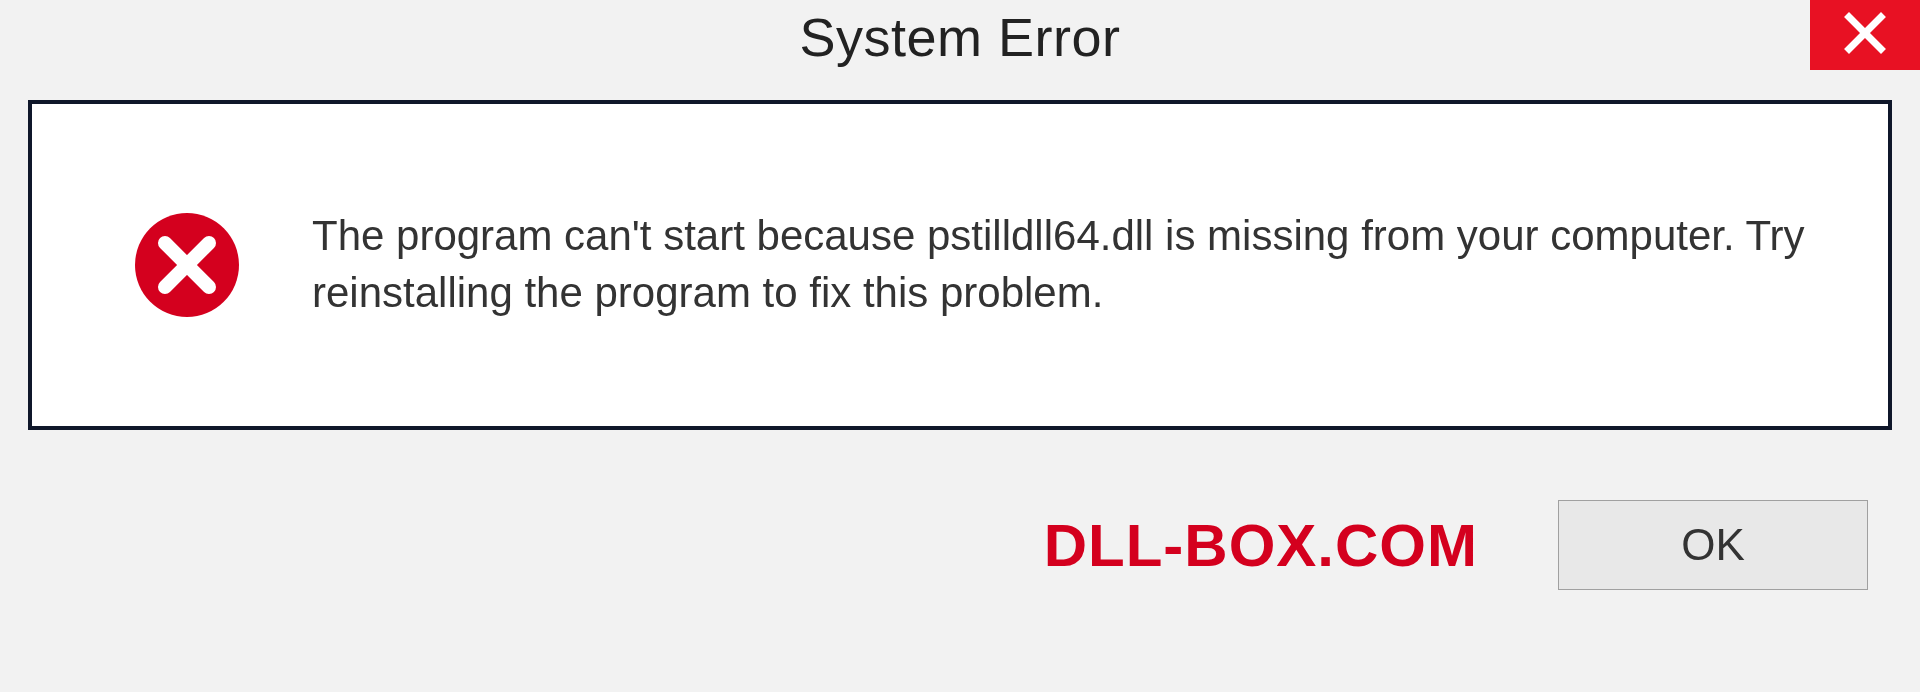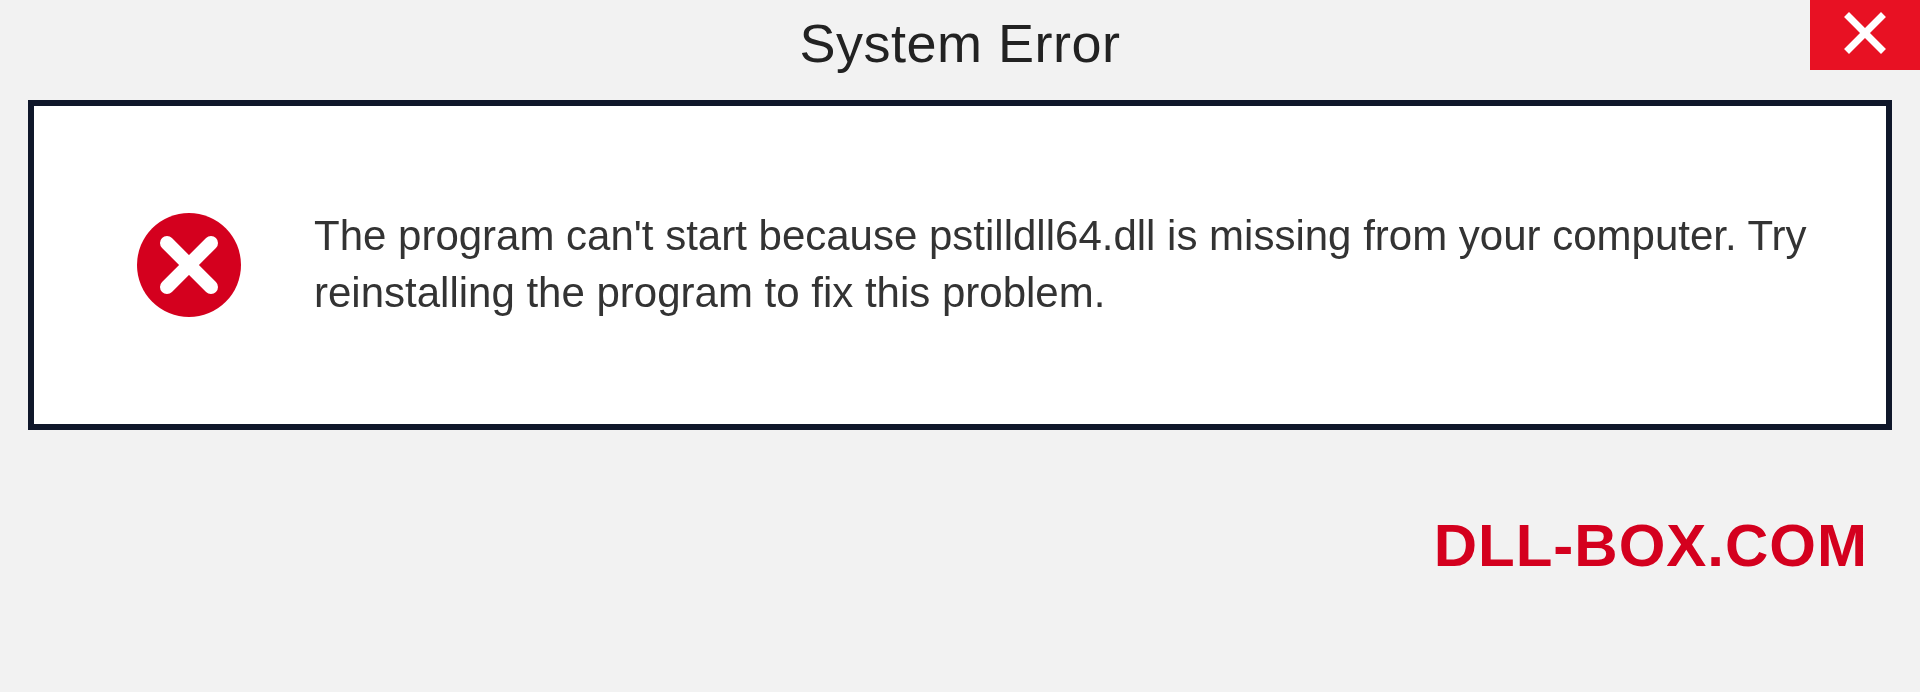--- a/index.html
+++ b/index.html
@@ -14,21 +14,21 @@
       height: 692px;
       position: relative;
       overflow: hidden;
     }
     .titlebar {
       display: flex;
       align-items: flex-start;
       justify-content: center;
       height: 100px;
       position: relative;
-      padding-top: 12px;
+      padding-top: 6px;
     }
     .title {
       font-size: 54px;
       font-weight: 400;
       color: #222;
       letter-spacing: 0.5px;
     }
     .close-btn {
       position: absolute;
       right: 0;
@@ -41,21 +41,21 @@
       justify-content: center;
       cursor: pointer;
     }
     .close-btn svg {
       width: 44px;
       height: 44px;
     }
     .content-panel {
       margin: 0 28px;
       background: #ffffff;
-      border: 6px solid #0f172a;
+      border: 4px solid #0f172a;
       height: 330px;
       display: flex;
       align-items: center;
       padding: 0 70px 0 100px;
       gap: 70px;
     }
     .error-circle {
       width: 110px;
       height: 110px;
       flex-shrink: 0;
@@ -124,13 +124,14 @@
       <circle cx="55" cy="55" r="52" fill="#d4001e"></circle>
       <line x1="33" y1="33" x2="77" y2="77" stroke="#ffffff" stroke-width="14" stroke-linecap="round"></line>
       <line x1="77" y1="33" x2="33" y2="77" stroke="#ffffff" stroke-width="14" stroke-linecap="round"></line>
     </svg>
   </div>
   <div class="message">The program can't start because pstilldll64.dll is missing from your computer. Try reinstalling the program to fix this problem.</div>
 </div>
 
 <div class="footer">
   <div class="watermark">DLL-BOX.COM</div>
+  <button class="ok-btn">OK</button>
 </div>
 
 </body></html>

